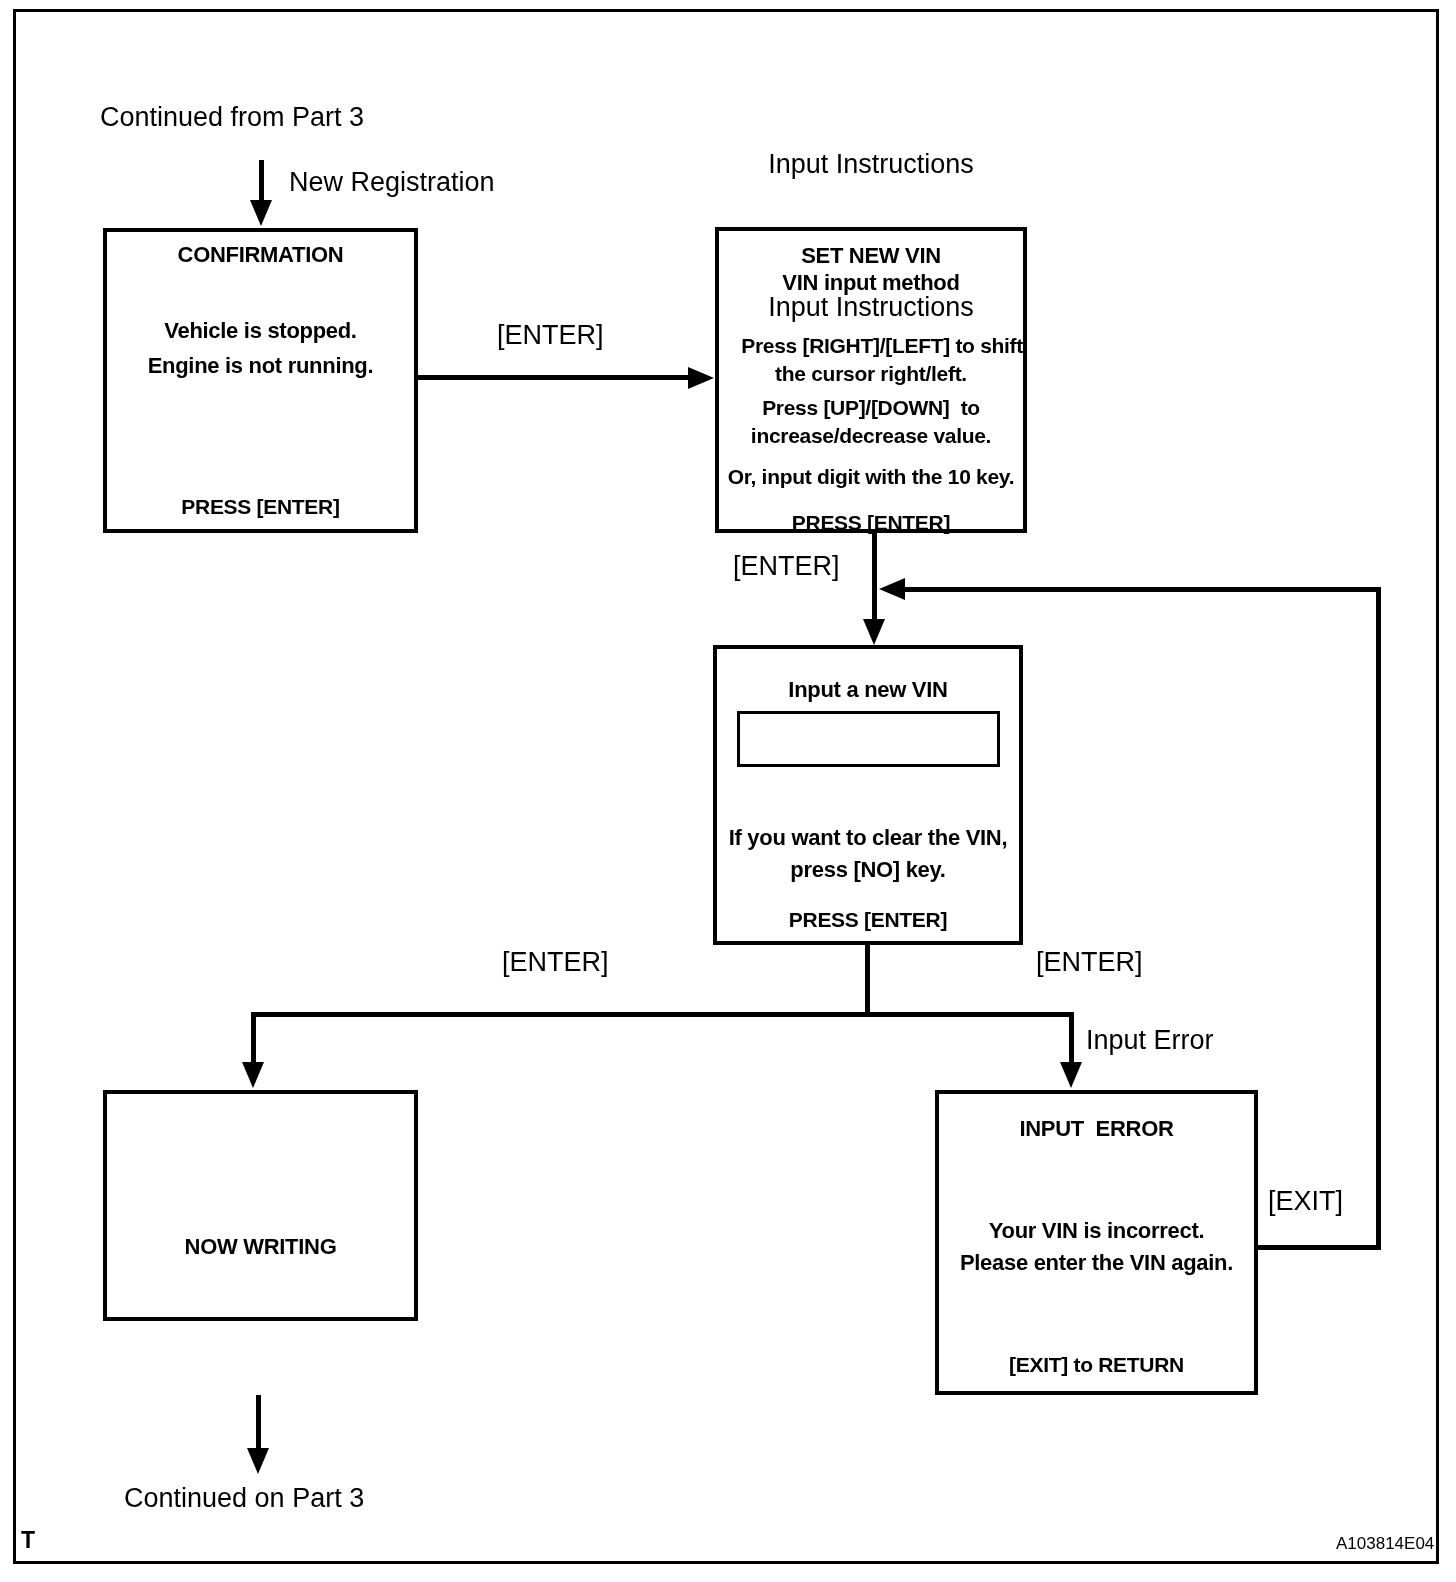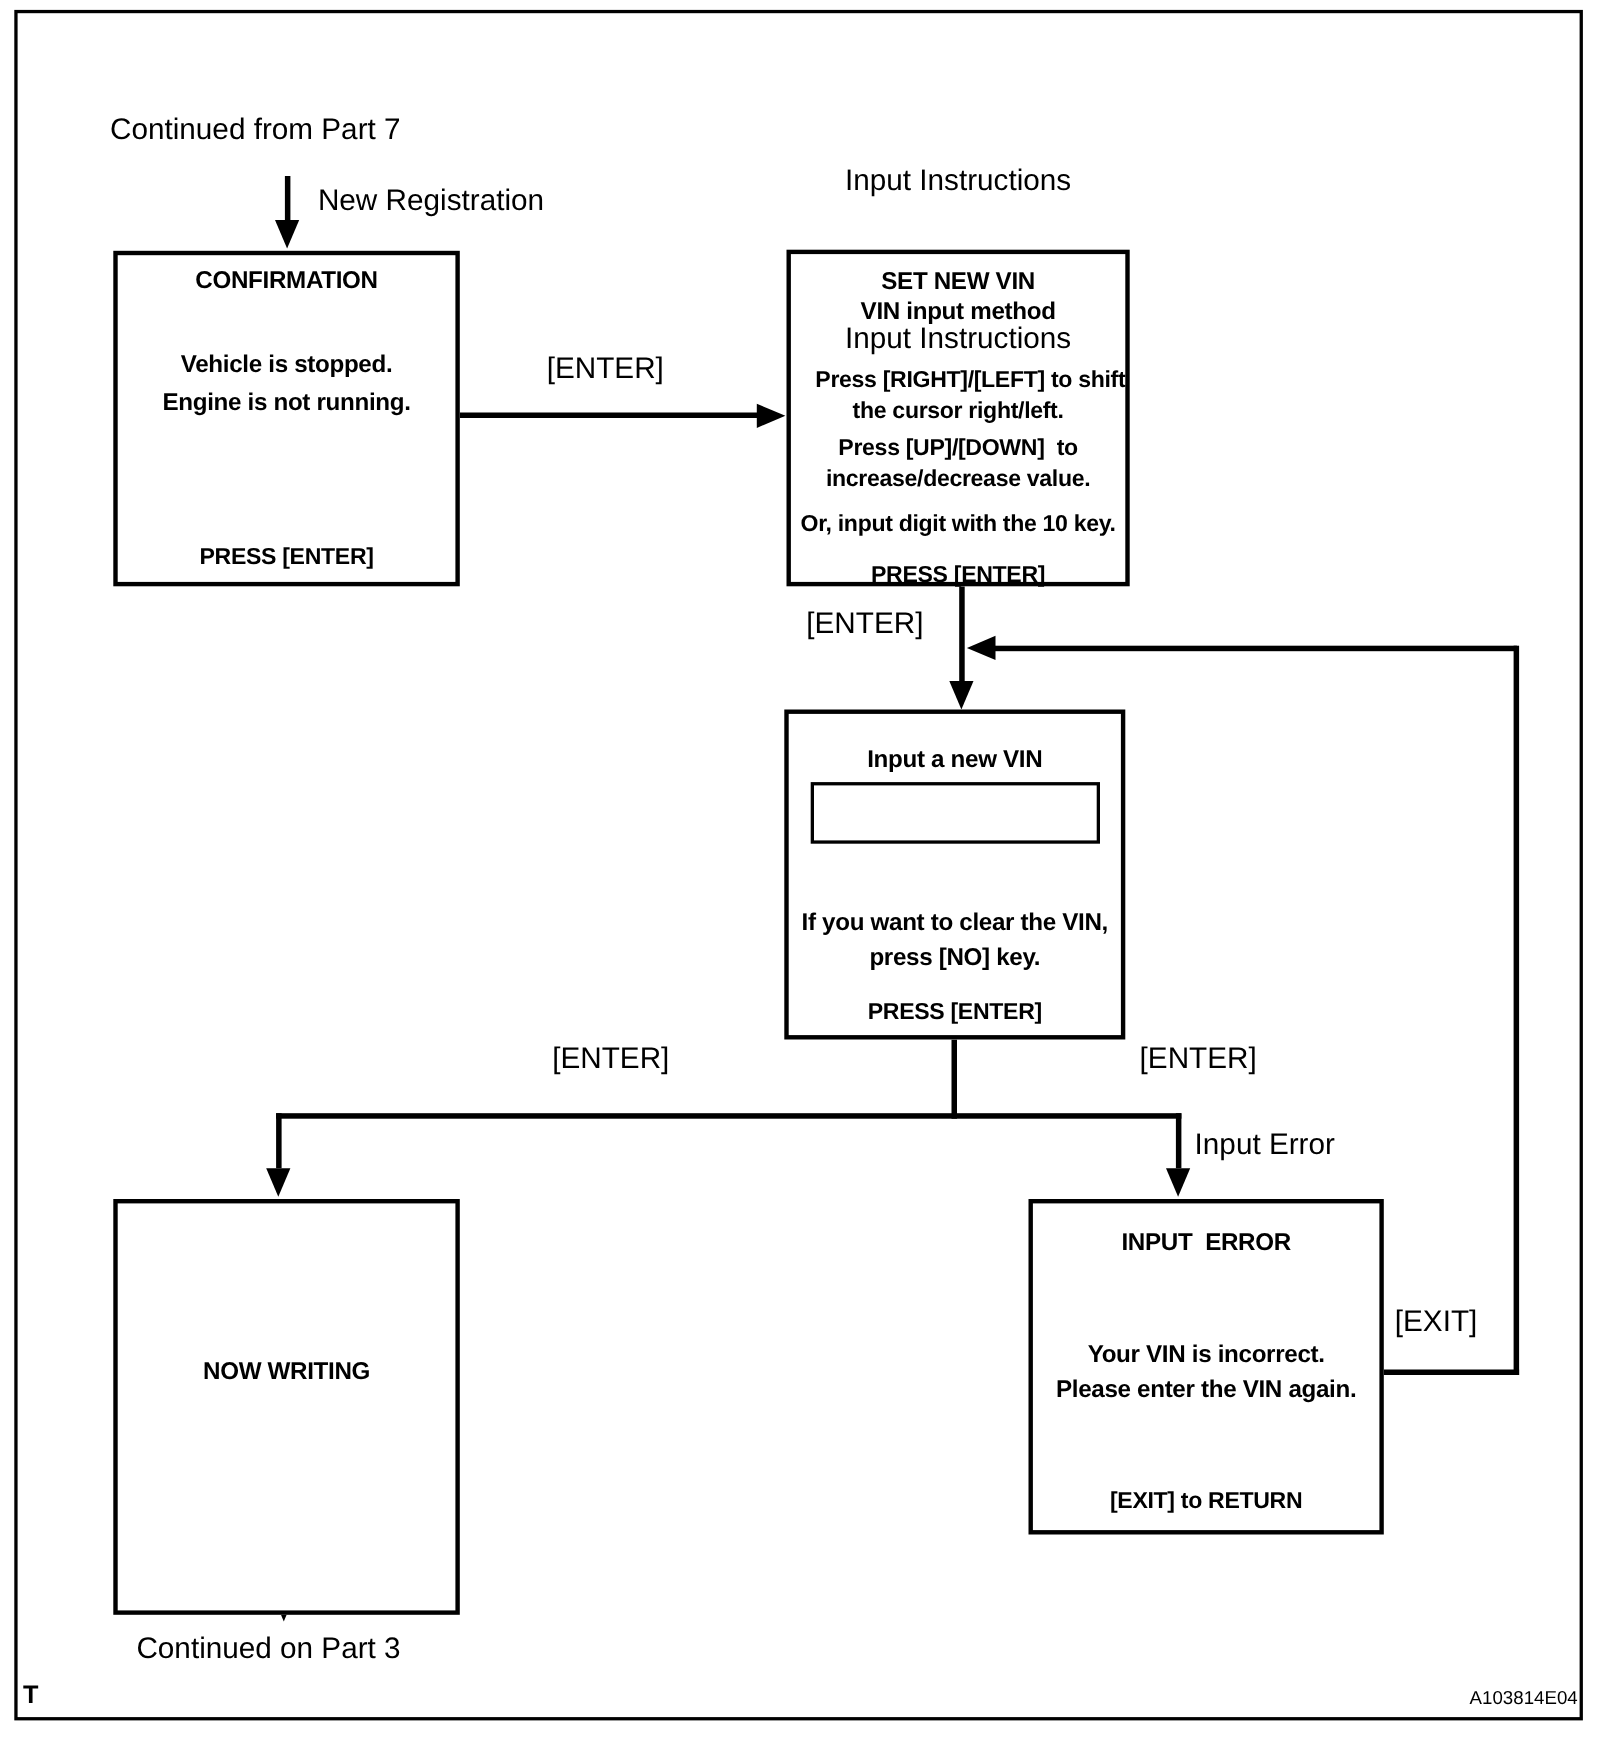--- a/index.html
+++ b/index.html
@@ -56,21 +56,21 @@
   <div class="vline" style="left:865px;top:945px;height:72px;"></div>
   <div class="hline" style="left:251px;top:1012px;width:823px;"></div>
   <div class="vline" style="left:251px;top:1012px;height:50px;"></div>
   <div class="ah ah-down" style="left:242px;top:1062px;"></div>
   <div class="vline" style="left:1069px;top:1012px;height:50px;"></div>
   <div class="ah ah-down" style="left:1060px;top:1062px;"></div>
 
   <div class="vline" style="left:256px;top:1395px;height:55px;"></div>
   <div class="ah ah-down" style="left:247px;top:1448px;"></div>
 
-  <div class="lbl" style="left:100px;top:102px;">Continued from Part 7</div>
+  <div class="lbl" style="left:100px;top:102px;">Continued from Part 3</div>
   <div class="lbl" style="left:289px;top:167px;">New Registration</div>
   <div class="lbl" style="left:715px;top:149px;width:312px;text-align:center;">Input Instructions</div>
   <div class="lbl" style="left:497px;top:320px;">[ENTER]</div>
   <div class="lbl" style="left:733px;top:551px;">[ENTER]</div>
   <div class="lbl" style="left:502px;top:947px;">[ENTER]</div>
   <div class="lbl" style="left:1036px;top:947px;">[ENTER]</div>
   <div class="lbl" style="left:1086px;top:1025px;">Input Error</div>
   <div class="lbl" style="left:1268px;top:1186px;">[EXIT]</div>
   <div class="lbl" style="left:124px;top:1483px;">Continued on Part 3</div>
   <div class="corner" style="left:21px;top:1527px;">T</div>
@@ -96,21 +96,21 @@
   </div>
 
   <div class="box" style="left:713px;top:645px;width:310px;height:300px;padding-left:43px;">
     <div class="bt" style="top:28px;">Input a new VIN</div>
     <div class="vin-field" style="left:20px;top:62px;width:263px;height:56px;"></div>
     <div class="bt" style="top:176px;">If you want to clear the VIN,</div>
     <div class="bt" style="top:208px;">press [NO] key.</div>
     <div class="bt bt-sm" style="top:258px;">PRESS [ENTER]</div>
   </div>
 
-  <div class="box" style="left:103px;top:1090px;width:315px;height:378px;">
+  <div class="box" style="left:103px;top:1090px;width:315px;height:231px;">
     <div class="bt" style="top:140px;">NOW WRITING</div>
   </div>
 
   <div class="box" style="left:935px;top:1090px;width:323px;height:305px;">
     <div class="bt" style="top:22px;">INPUT  ERROR</div>
     <div class="bt" style="top:124px;">Your VIN is incorrect.</div>
     <div class="bt" style="top:156px;">Please enter the VIN again.</div>
     <div class="bt bt-sm" style="top:258px;">[EXIT] to RETURN</div>
   </div>
 

